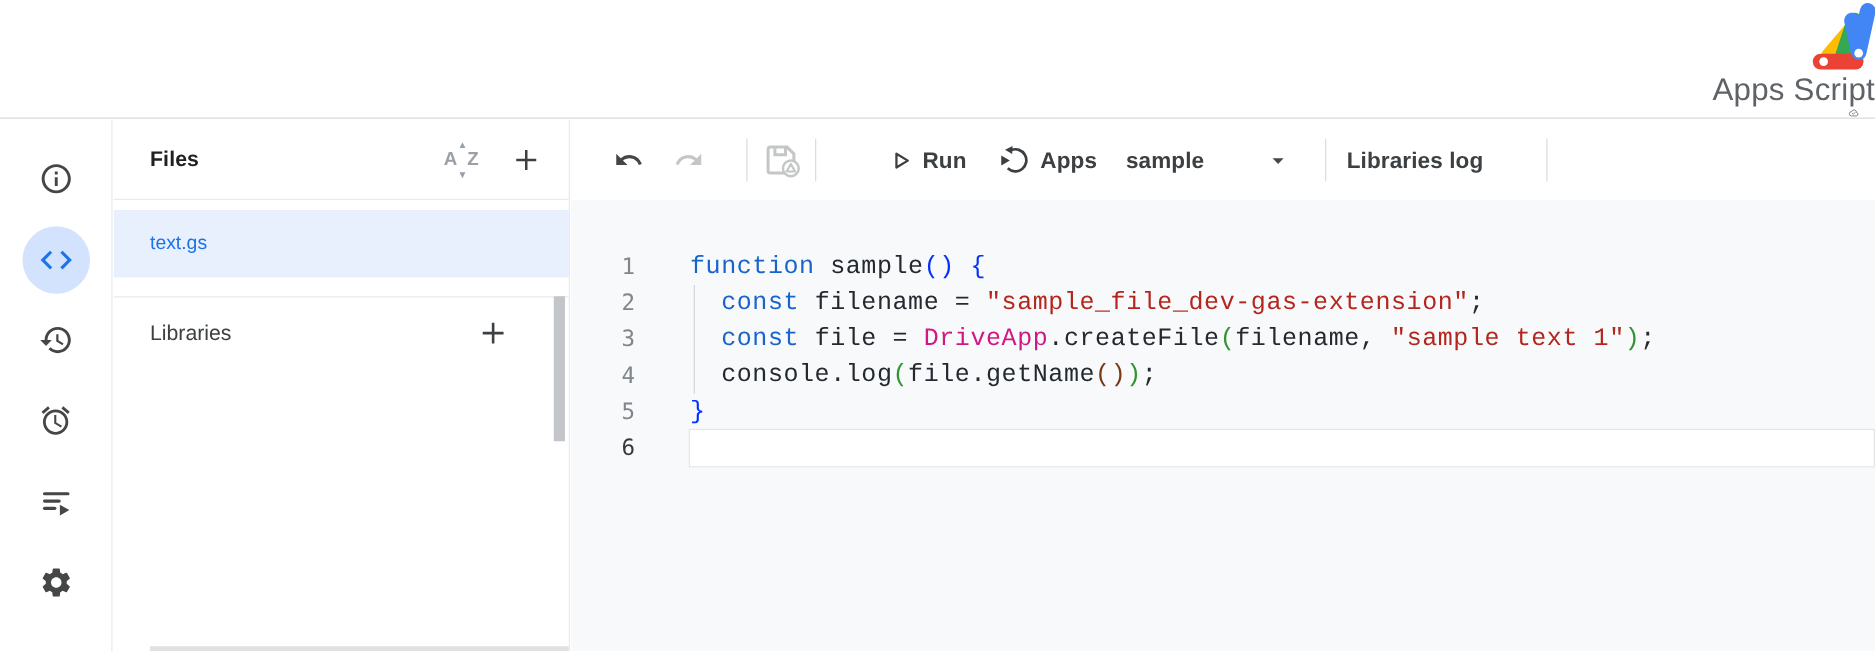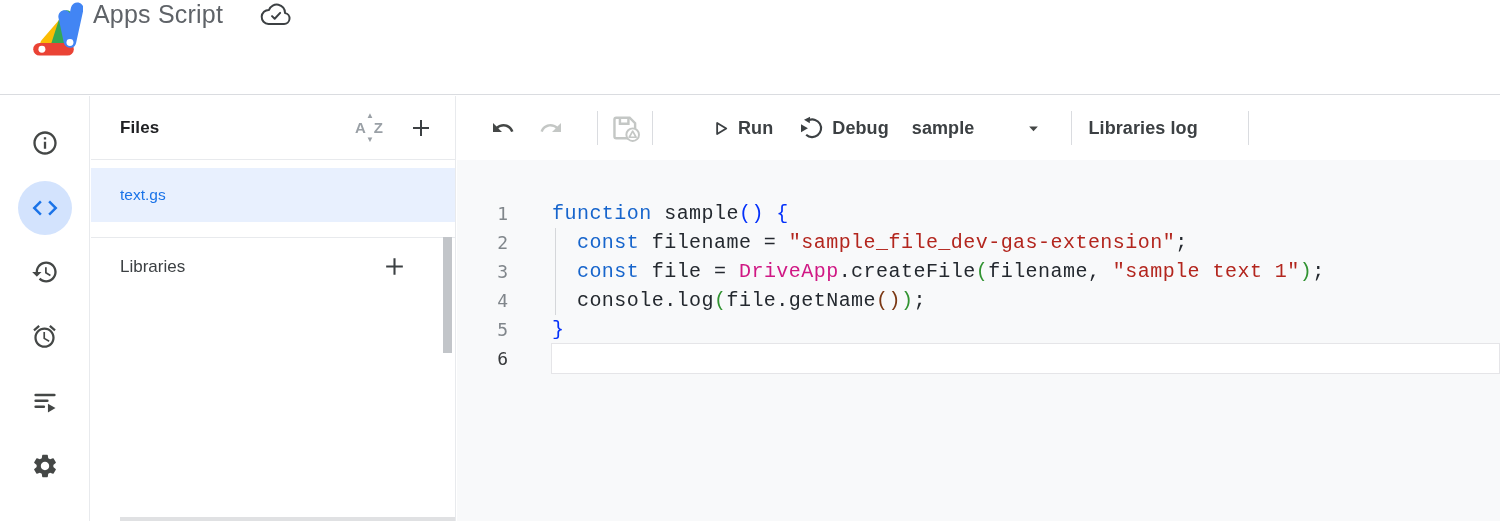--- a/index.html
+++ b/index.html
@@ -2,21 +2,21 @@
 <html><head>
 <meta charset="utf-8">
 <style>
   * { margin:0; padding:0; box-sizing:border-box; }
   html,body { background:#fff; }
   .app { position:relative; width:1500px; height:521px; background:#fff; overflow:hidden;
          font-family:"Liberation Sans", sans-serif; color:#202124; }
 
   
   .topbar { position:absolute; left:0; top:0; width:1500px; height:95px; background:#fff;
-            border-bottom:1px solid #dadce0; display:flex; align-items:flex-start; }
+            border-bottom:1px solid #dadce0; display:flex; align-items:flex-end;flex-direction:column; }
   .logo { margin-left:25px; width:58px; height:58px; flex:none; cursor:pointer; }
   .app-name { margin-left:10px; font-size:25px; color:#5f6368; letter-spacing:.2px; }
   .project-title { margin-left:52px; font-size:30px; color:#202124; cursor:text; }
   .cloud { margin-left:36px; width:34px; height:30px; }
 
   
   .rail { position:absolute; left:0; top:96px; bottom:0; width:90px; background:#fff;
           border-right:1px solid #e8eaed; }
   .rail-btn { position:absolute; left:50%; transform:translateX(-50%); width:54px; height:54px;
               border-radius:50%; display:flex; align-items:center; justify-content:center; cursor:pointer; }
@@ -191,21 +191,21 @@
           <path d="M8.5 6.2 v11.6 L18 12 Z" fill="none" stroke="#3c4043" stroke-width="1.9" stroke-linejoin="round"></path>
         </svg>
         <span class="tb-txt" style="margin-left:6px">Run</span>
       </span>
       <span class="tb-btn" style="margin-left:25px">
         <svg width="28" height="26" viewBox="0 0 26 24">
           <path d="M10.2 4.6 A8.2 8.2 0 1 1 7.6 18.2" fill="none" stroke="#3c4043" stroke-width="2"></path>
           <path d="M11.2 1.6 L5.6 4.4 L10.9 7.6 Z" fill="#3c4043"></path>
           <path d="M2.8 8.6 v7.4 L9.2 12.3 Z" fill="#3c4043"></path>
         </svg>
-        <span class="tb-txt" style="margin-left:6px">Debug</span>
+        <span class="tb-txt" style="margin-left:6px">Apps</span>
       </span>
       <span class="tb-btn" style="margin-left:23px">
         <span class="tb-txt">sample</span>
       </span>
       <span class="tb-btn" style="margin-left:50px">
         <svg width="19" height="19" viewBox="0 0 24 24">
           <path d="M6.5 9.5 L12 15.5 L17.5 9.5 Z" fill="#444746"></path>
         </svg>
       </span>
       <span class="vsep" style="margin-left:28px"></span>

